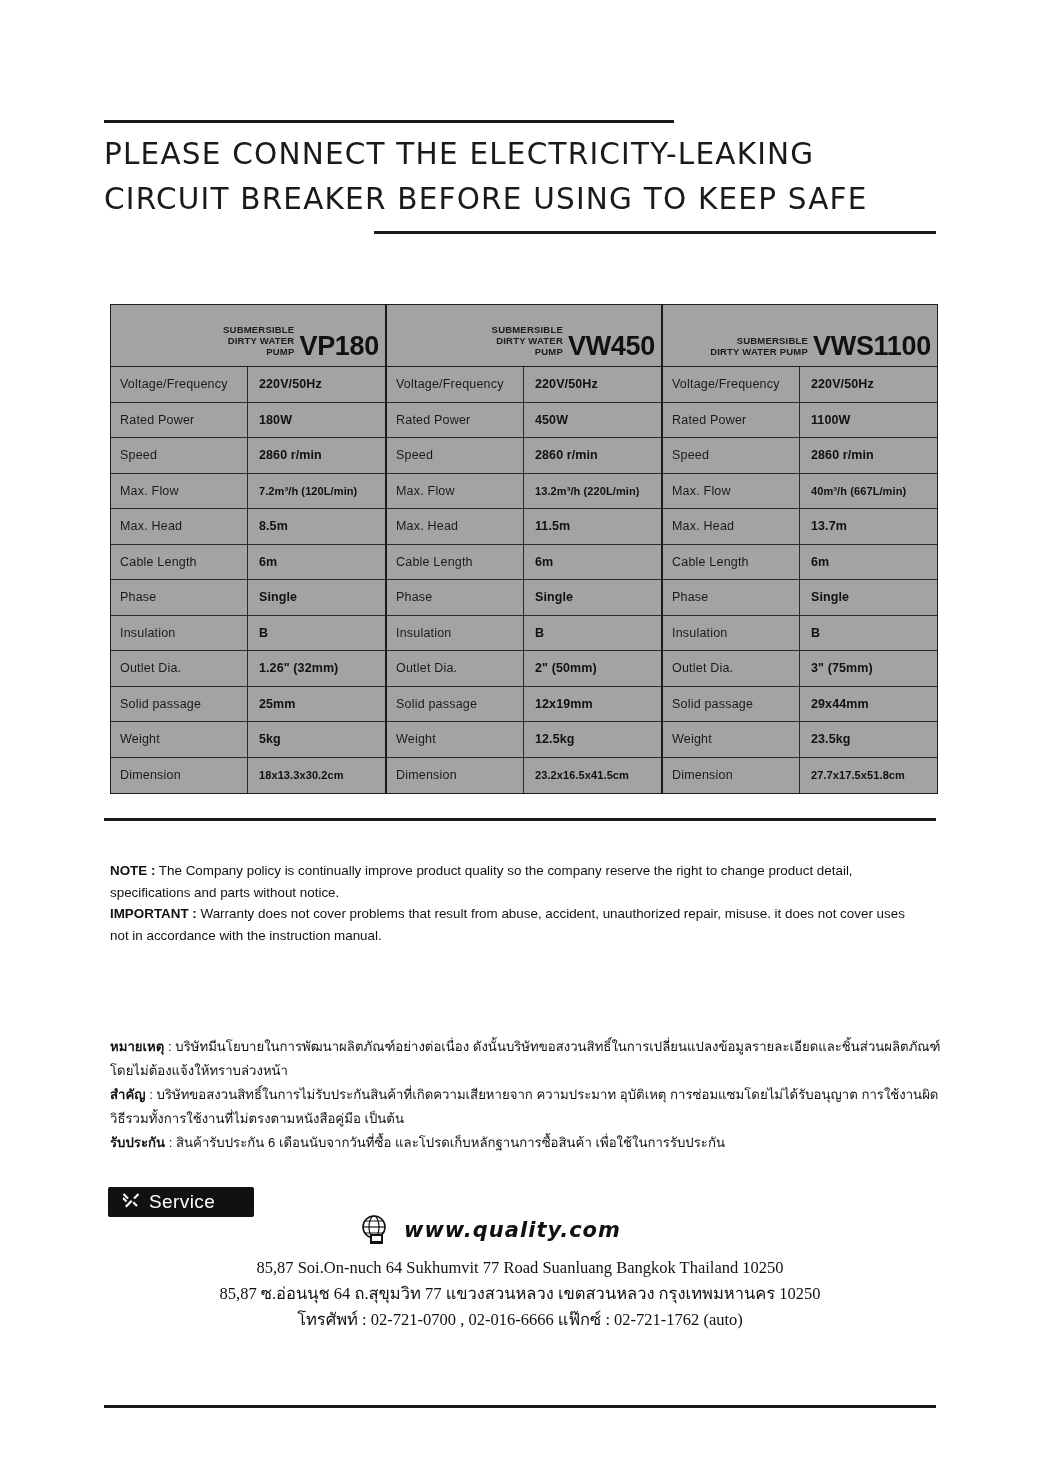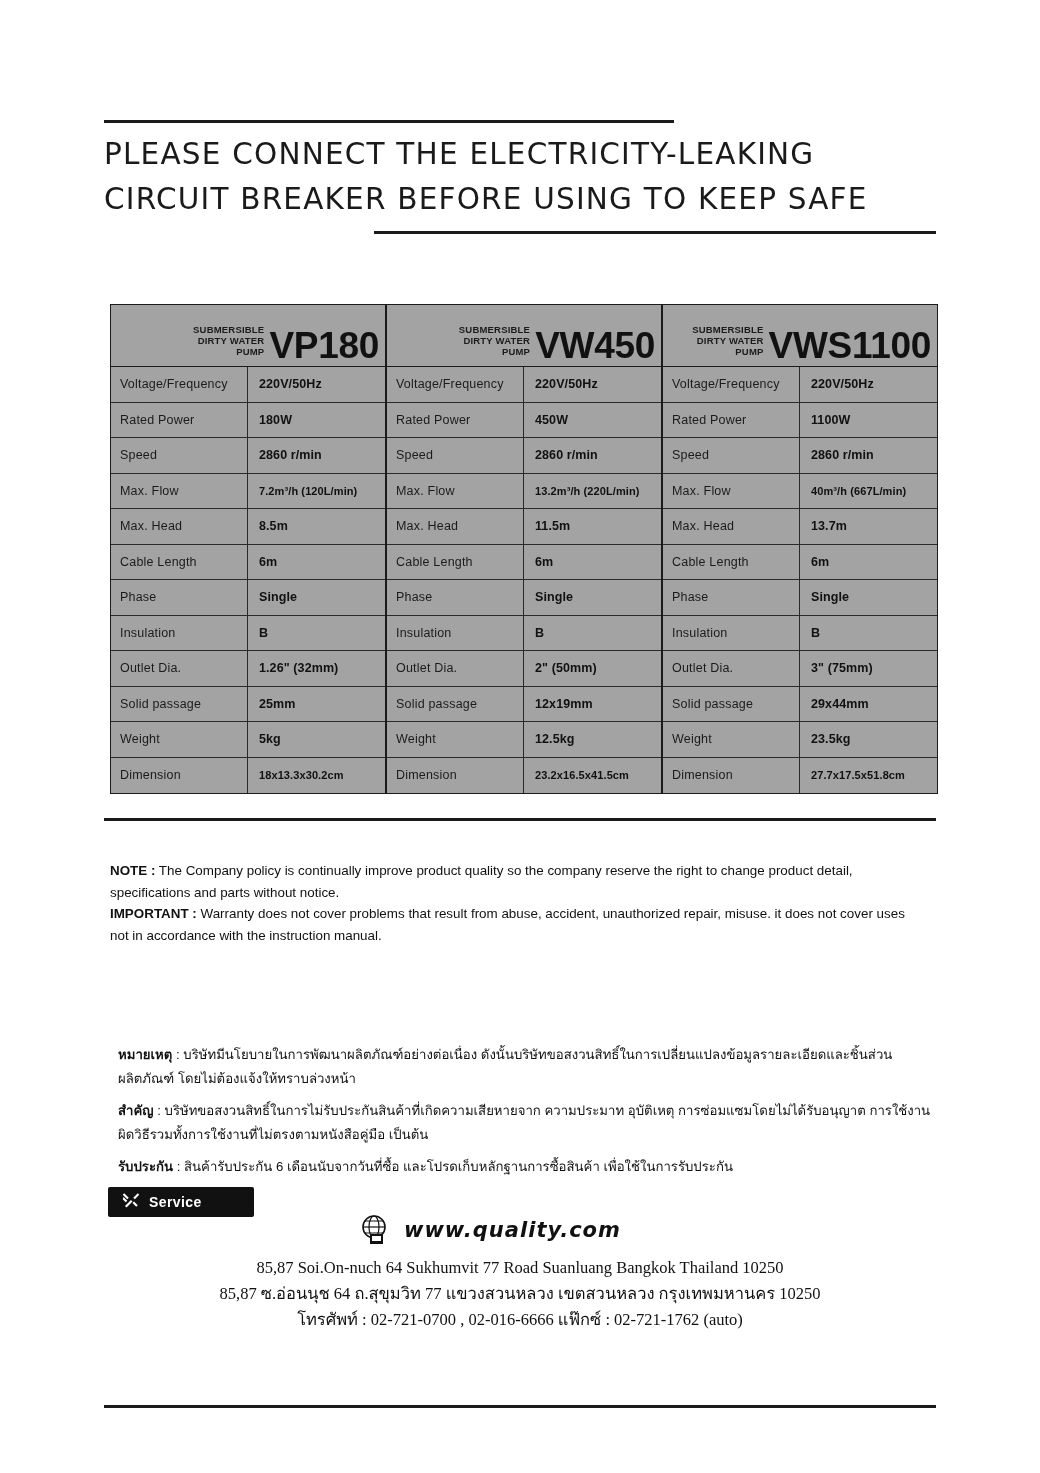--- a/index.html
+++ b/index.html
@@ -82,21 +82,21 @@
     line-height: 11px;
     font-weight: 700;
     text-align: right;
     letter-spacing: 0.2px;
     color: #1b1b1b;
     padding-bottom: 3px;
     flex: 1 1 auto;
     white-space: pre-line;
   }
   .spec-head .model {
-    font-size: 37px;
+    font-size: 27px;
     font-weight: 700;
     letter-spacing: -0.3px;
     color: #111;
     padding-left: 5px;
     line-height: 28px;
     white-space: nowrap;
   }
   .spec-head.wide .kind { font-size: 9.5px; }
   .spec-row {
     display: flex;
@@ -151,42 +151,42 @@
 
   .thai {
     position: absolute;
     left: 110px;
     top: 1035px;
     width: 832px;
     font-size: 13.2px;
     line-height: 24px;
     color: #111;
   }
-  .thai p { margin: 8px; }
+  .thai p { margin: 0; }
   .thai b { font-weight: 700; }
 
   
   .service-badge {
     position: absolute;
     left: 108px;
     top: 1187px;
     width: 146px;
     height: 30px;
     background: #111;
     color: #fff;
     border-radius: 2px;
     display: flex;
     align-items: center;
     gap: 9px;
     padding-left: 14px;
     box-sizing: border-box;
   }
   .service-badge .label {
-    font-size: 14px;
-    font-weight: 700;
+    font-size: 19px;
+    font-weight: 400;
     letter-spacing: 0.4px;
   }
   .globe {
     position: absolute;
     left: 358px;
     top: 1212px;
     width: 34px;
     height: 34px;
   }
   .website {

